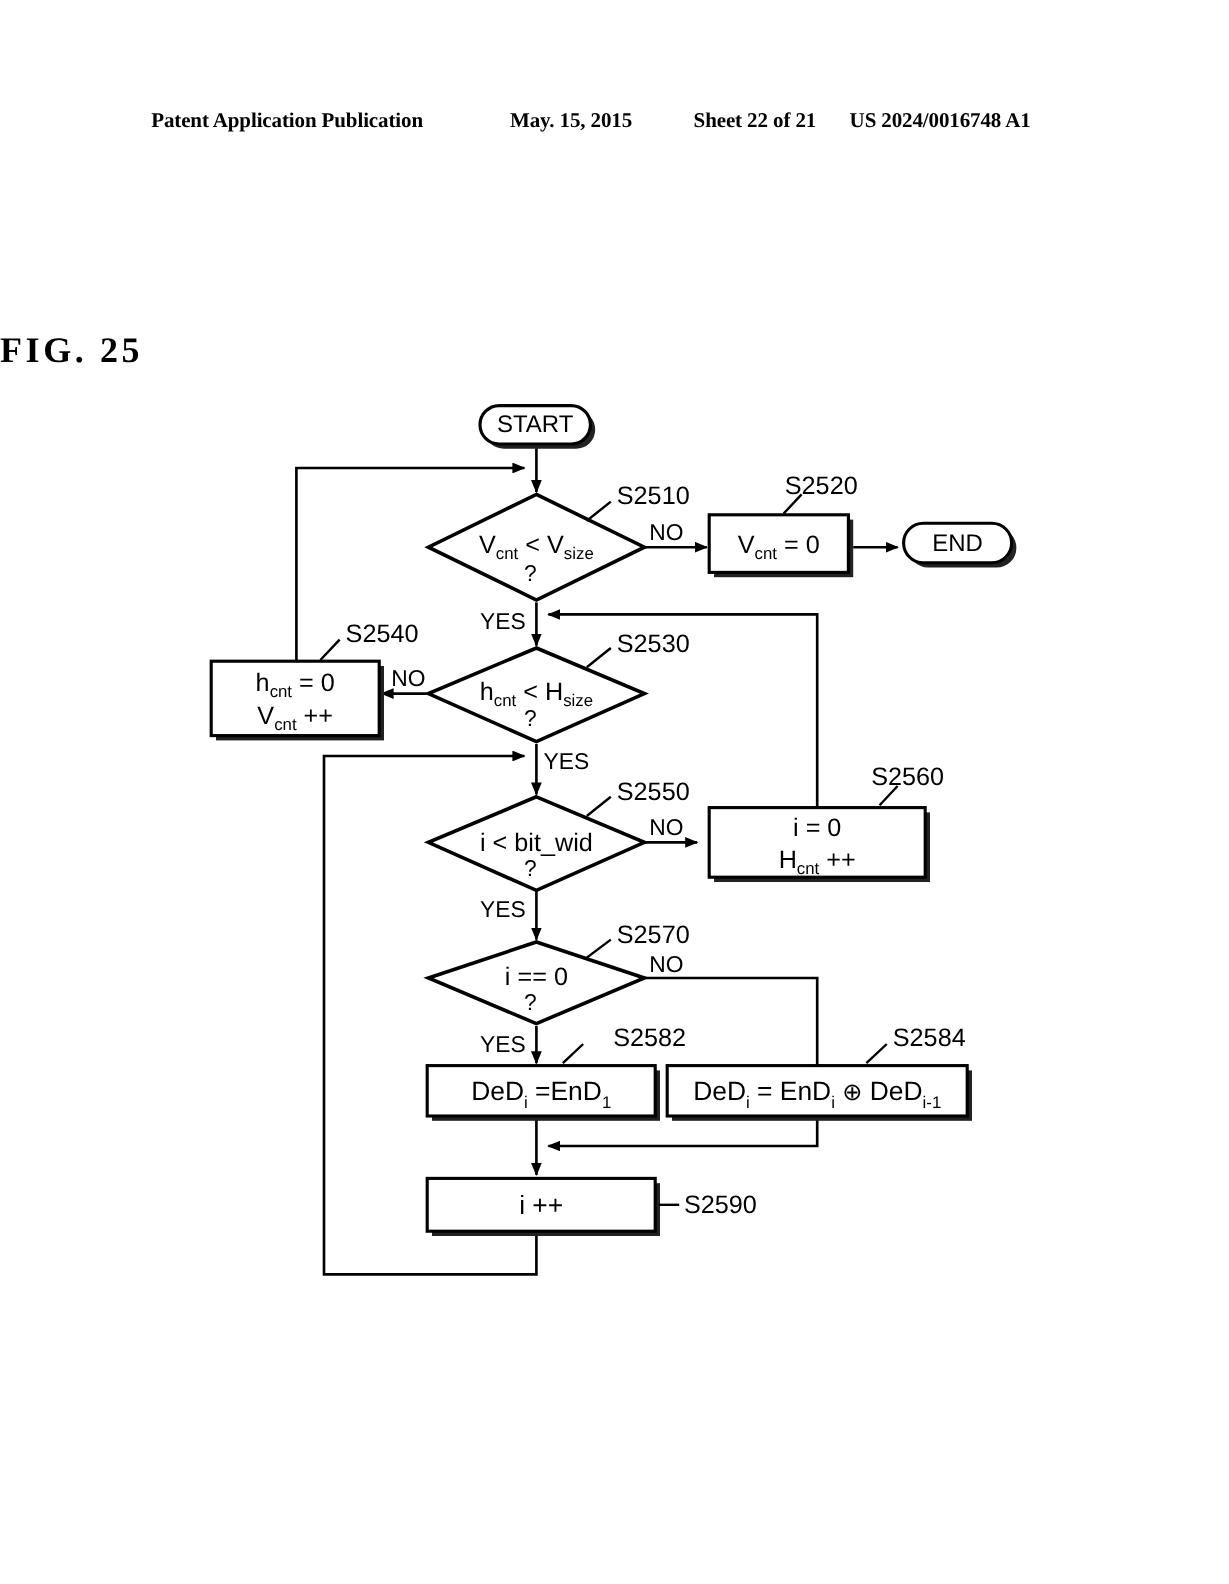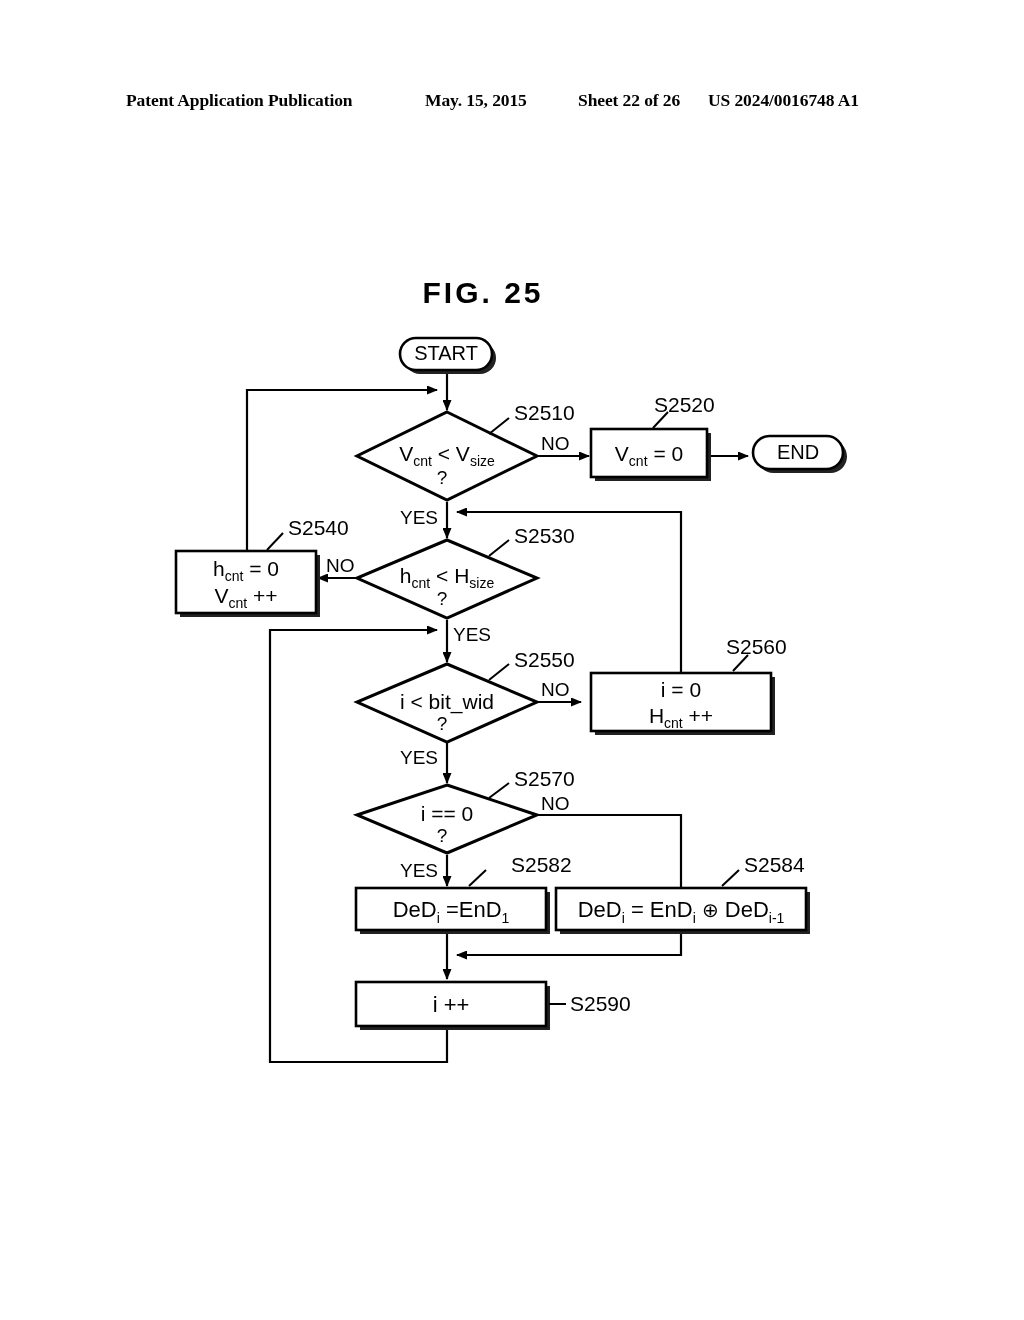--- a/index.html
+++ b/index.html
@@ -35,22 +35,22 @@
   #patent-header .hdr-date   { position: absolute; left: 425px; }
   #patent-header .hdr-sheet  { position: absolute; left: 578px; }
   #patent-header .hdr-number { position: absolute; left: 708px; }
 
   
   #figure-title {
     position: absolute;
     top: 276px;
     left: 0;
     width: 966px;
-    text-align: center;
-    font-family: Liberation Sans, sans-serif;
+    text-align: left;
+    font-family: Liberation Serif, serif;
     font-size: 30px;
     font-weight: bold;
     letter-spacing: 3px;
   }
 
   
   #flowchart {
     position: absolute;
     top: 0;
     left: 0;
@@ -63,21 +63,21 @@
     font-family: "Liberation Sans", sans-serif;
     fill: #000;
   }
 </style>
 </head>
 <body>
 
 <div id="patent-header">
   <span class="hdr-pub">Patent Application Publication</span>
   <span class="hdr-date">May. 15, 2015</span>
-  <span class="hdr-sheet">Sheet 22 of 26</span>
+  <span class="hdr-sheet">Sheet 22 of 21</span>
   <span class="hdr-number">US 2024/0016748 A1</span>
 </div>
 
 <div id="figure-title">FIG.  25</div>
 
 <div id="flowchart">
 <svg width="1024" height="1320" viewBox="0 0 1024 1320" xmlns="http://www.w3.org/2000/svg">
   <defs>
     <marker id="arrow" markerWidth="11" markerHeight="9" refX="10" refY="4.5" orient="auto" markerUnits="userSpaceOnUse">
       <path d="M0,0 L11,4.5 L0,9 Z" fill="#000"></path>

